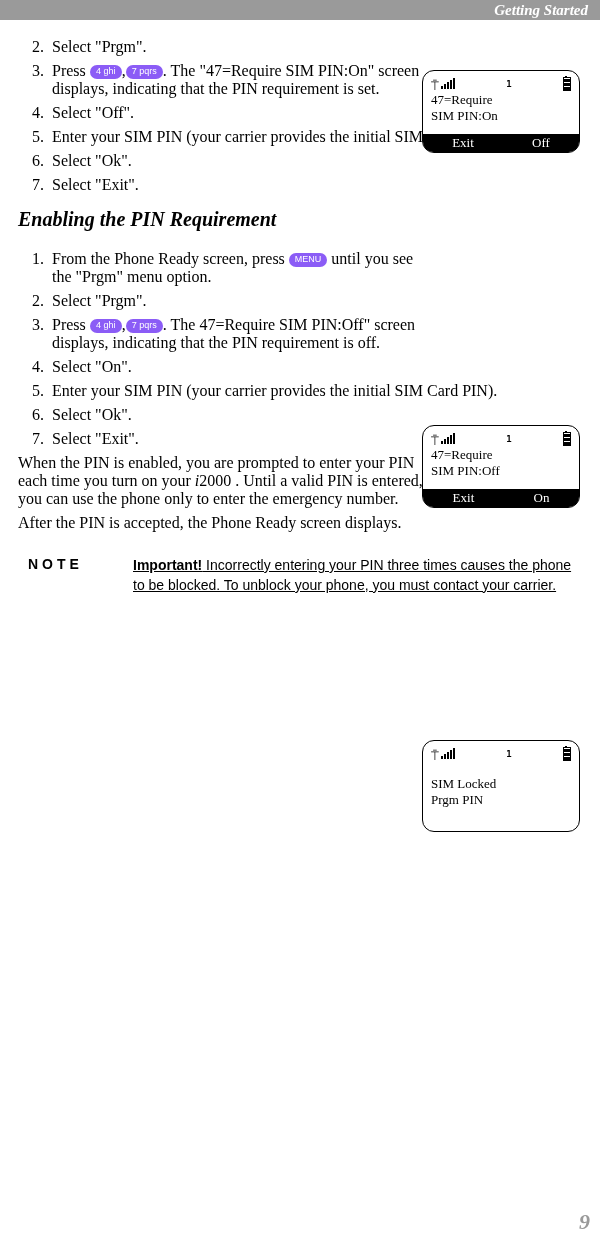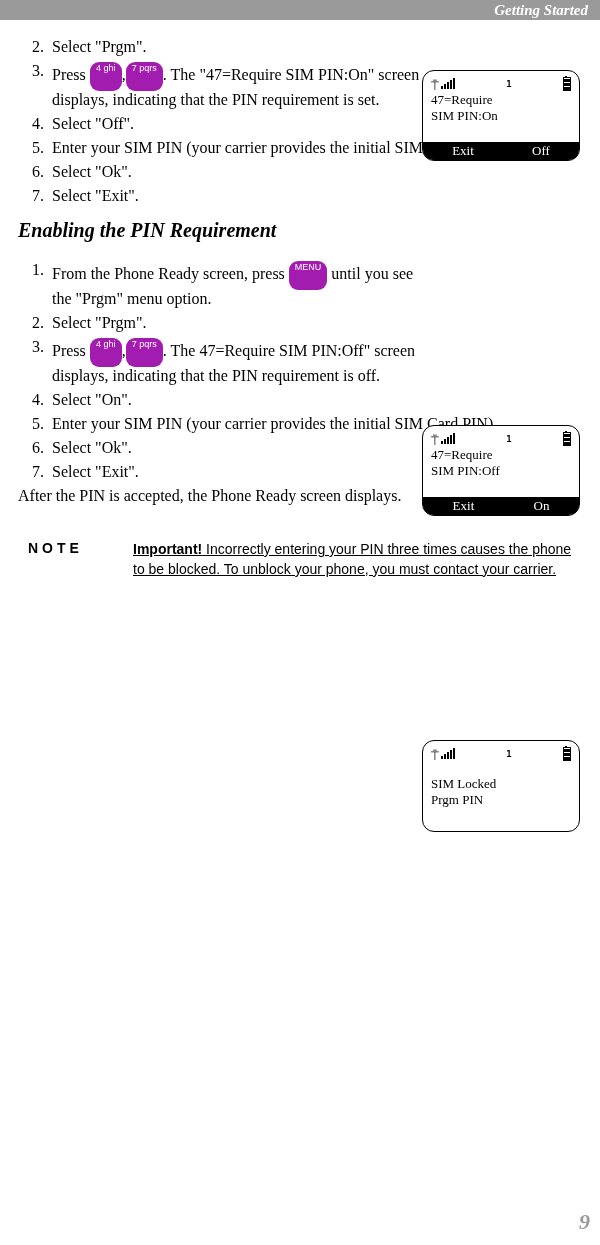--- a/index.html
+++ b/index.html
@@ -32,29 +32,29 @@
     .step-num {
       width: 26px;
       text-align: right;
       padding-right: 8px;
     }
     .step-text {
       flex: 1;
     }
     .keycap {
       display: inline-block;
-      background: #a21caf;
+      background: #8b5cf6;
       color: white;
       border-radius: 9px;
       padding: 0px 6px;
       font-size: 9px;
       font-family: Arial, sans-serif;
       vertical-align: middle;
       line-height: 13px;
-      height: 29px;
+      height: 14px;
       min-width: 20px;
       text-align: center;
     }
     .section-head {
       font-style: italic;
       font-weight: bold;
       font-size: 20px;
       margin-top: 14px;
       margin-bottom: 19px;
     }
@@ -117,32 +117,32 @@
     }
     .fill1 { bottom: 0; } .fill2 { bottom: 4px; } .fill3 { bottom: 8px; }
     .screen-body {
       min-height: 28px;
     }
     .screen-bottom {
       display: flex;
       justify-content: space-around;
       background: black;
       color: white;
-      margin: 18px -8px 0 -8px;
+      margin: 10px -8px 0 -8px;
       border-radius: 0 0 10px 10px;
       font-size: 13px;
       height: 18px;
       line-height: 17px;
     }
     .para {
       margin-bottom: 6px;
     }
     .note-block {
       display: flex;
-      margin-top: 35px;
+      margin-top: 24px;
       font-family: Arial, Helvetica, sans-serif;
       font-size: 14px;
     }
     .note-label {
       font-weight: bold;
       letter-spacing: 4px;
       width: 105px;
       padding-left: 10px;
     }
     .note-text {
@@ -303,20 +303,21 @@
   </div>
   <div class="step">
     <div class="step-num">6.</div>
     <div class="step-text">Select "Ok".</div>
   </div>
   <div class="step">
     <div class="step-num">7.</div>
     <div class="step-text">Select "Exit".</div>
   </div>
 
+  <div class="para txt-block" style="max-width:420px"><span>When the PIN is enabled, you are prompted to enter your PIN each time you turn on your </span><span class="italic">i</span><span>2000 . Until a valid PIN is entered, you can use the phone only to enter the emergency number.</span></div>
   <div class="para txt-block" style="max-width:420px">After the PIN is accepted, the Phone Ready screen displays.</div>
 
   <div class="note-block">
     <div class="note-label">NOTE</div>
     <div class="note-text"><b>Important!</b><span> Incorrectly entering your PIN three times causes the phone to be blocked. To unblock your phone, you must contact your carrier.</span></div>
   </div>
 
 </div>
 
 <div class="page-num">9</div>

